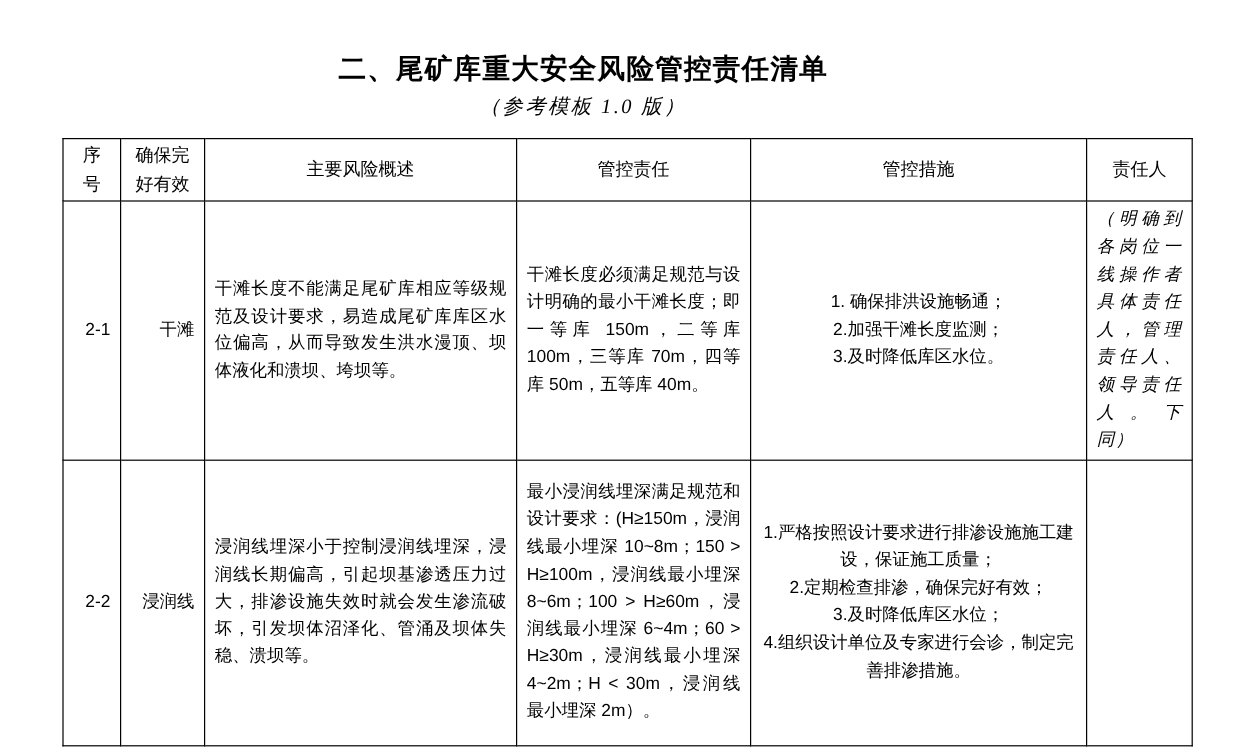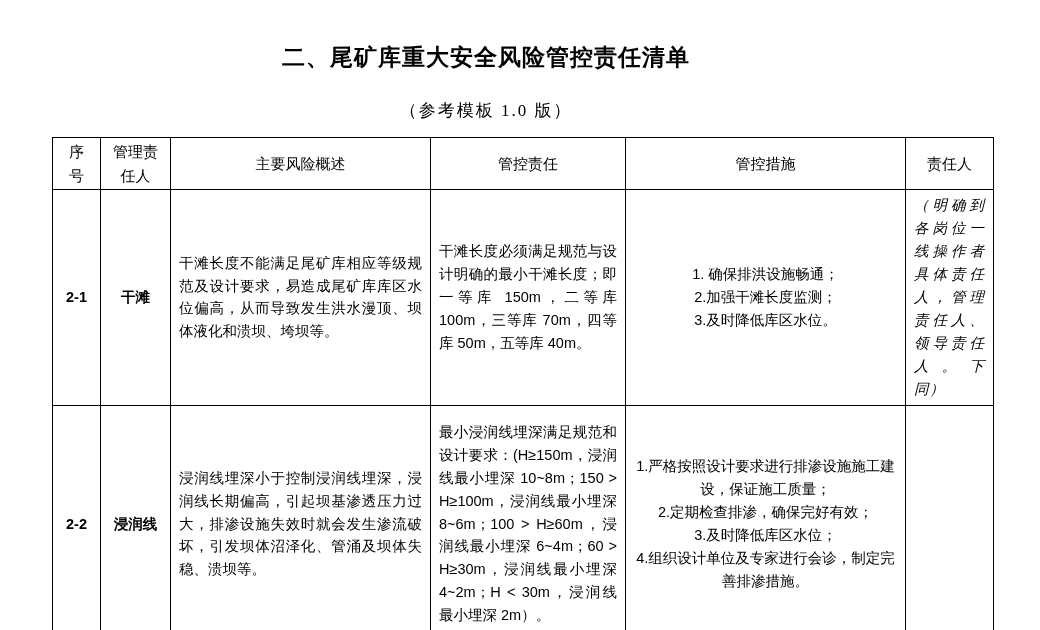--- a/index.html
+++ b/index.html
@@ -21,22 +21,23 @@
     text-align: center;
     font-size: 23px;
     font-weight: bold;
     letter-spacing: 1px;
     padding-top: 42px;
     font-family: "Liberation Sans", sans-serif;
   }
   .doc-subtitle {
     text-align: center;
     font-size: 17px;
+    font-style: italic;
     letter-spacing: 2px;
-    margin-top: 26px;
+    margin-top: 4px;
     font-family: "Liberation Serif", serif;
   }
   table.risk-table {
     border-collapse: collapse;
     table-layout: fixed;
     margin-left: 52px;
     margin-top: 15px;
     width: 941px;
   }
   table.risk-table th,
@@ -49,21 +50,21 @@
   }
   table.risk-table th {
     font-weight: normal;
     text-align: center;
     font-size: 15px;
     padding: 2px 9px;
   }
   tr.header-row { height: 46px; margin-left: 24px; }
   tr.row-1 { height: 155px; }
   tr.row-2 { height: 238px; }
-  td.center-cell { text-align: center; font-weight: bold; }
+  td.center-cell { text-align: right; }
   td.text-cell { text-align: justify; text-justify: inter-character; }
   td.measures-cell {
     text-align: center;
     white-space: pre-line;
   }
   td.person-cell {
     font-family: "Liberation Serif", serif;
     font-style: italic;
     font-size: 12.5px;
     line-height: 2.1;
@@ -88,21 +89,21 @@
       <col style="width:48px">
       <col style="width:70px">
       <col style="width:260px">
       <col style="width:195px">
       <col style="width:280px">
       <col style="width:88px">
     </colgroup>
     <thead>
       <tr class="header-row">
         <th>序号</th>
-        <th>管理责任人</th>
+        <th>确保完好有效</th>
         <th>主要风险概述</th>
         <th>管控责任</th>
         <th>管控措施</th>
         <th>责任人</th>
       </tr>
     </thead>
     <tbody>
       <tr class="row-1">
         <td class="center-cell">2-1</td>
         <td class="center-cell">干滩</td>

